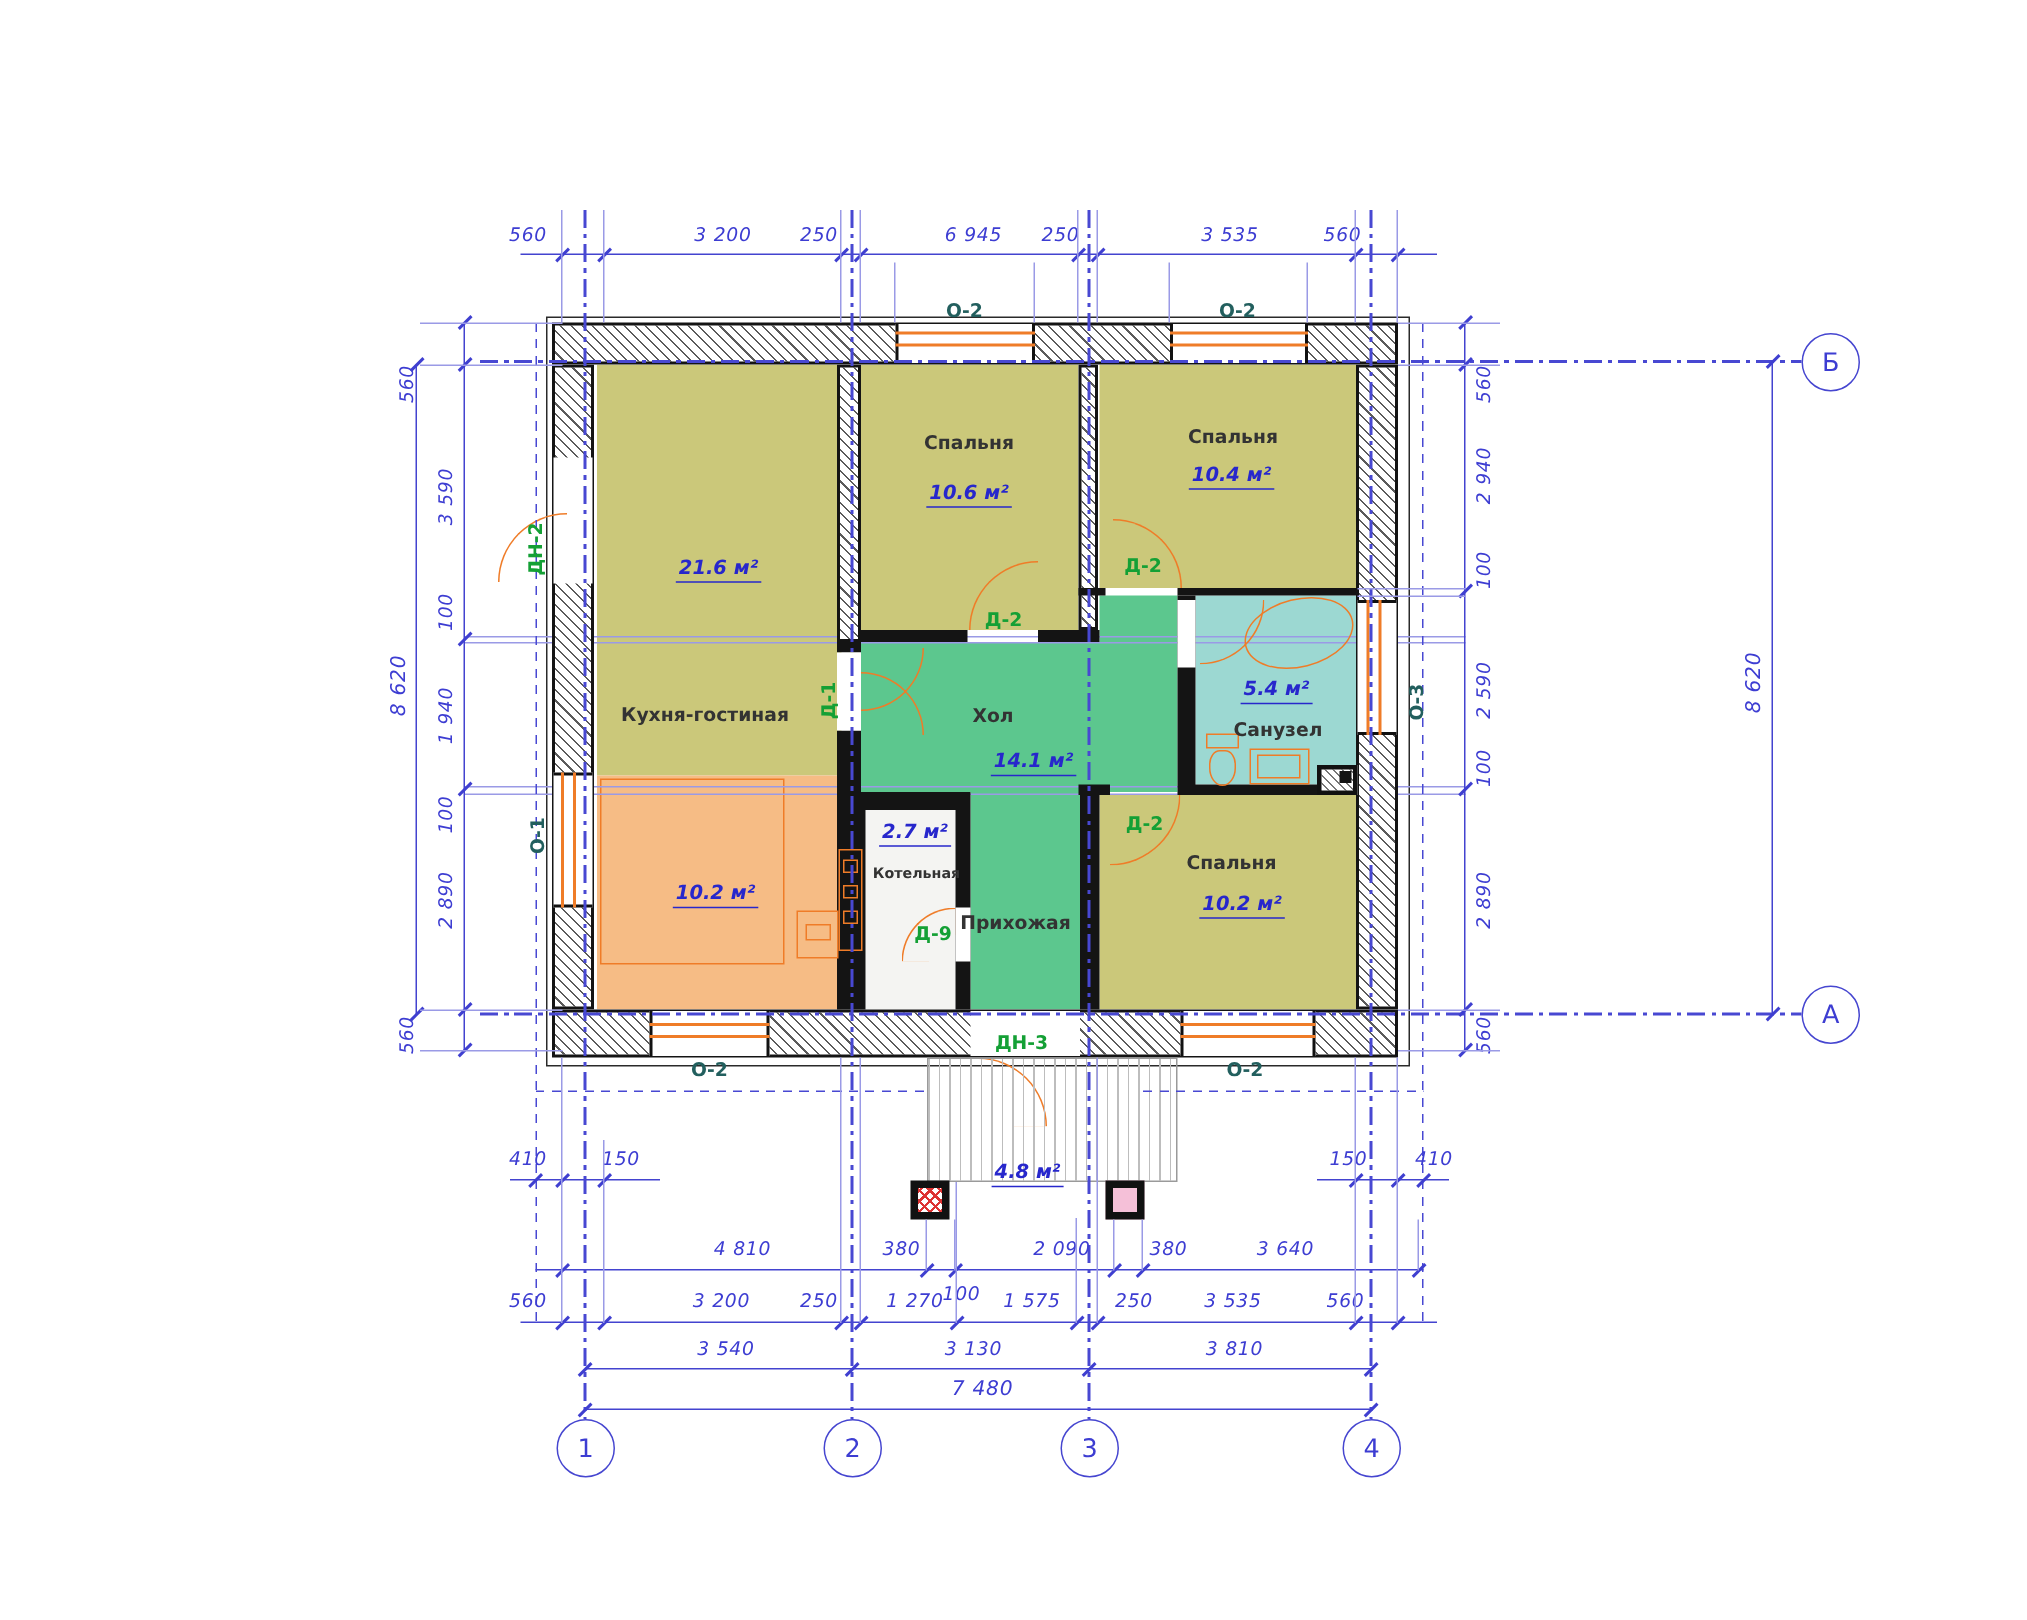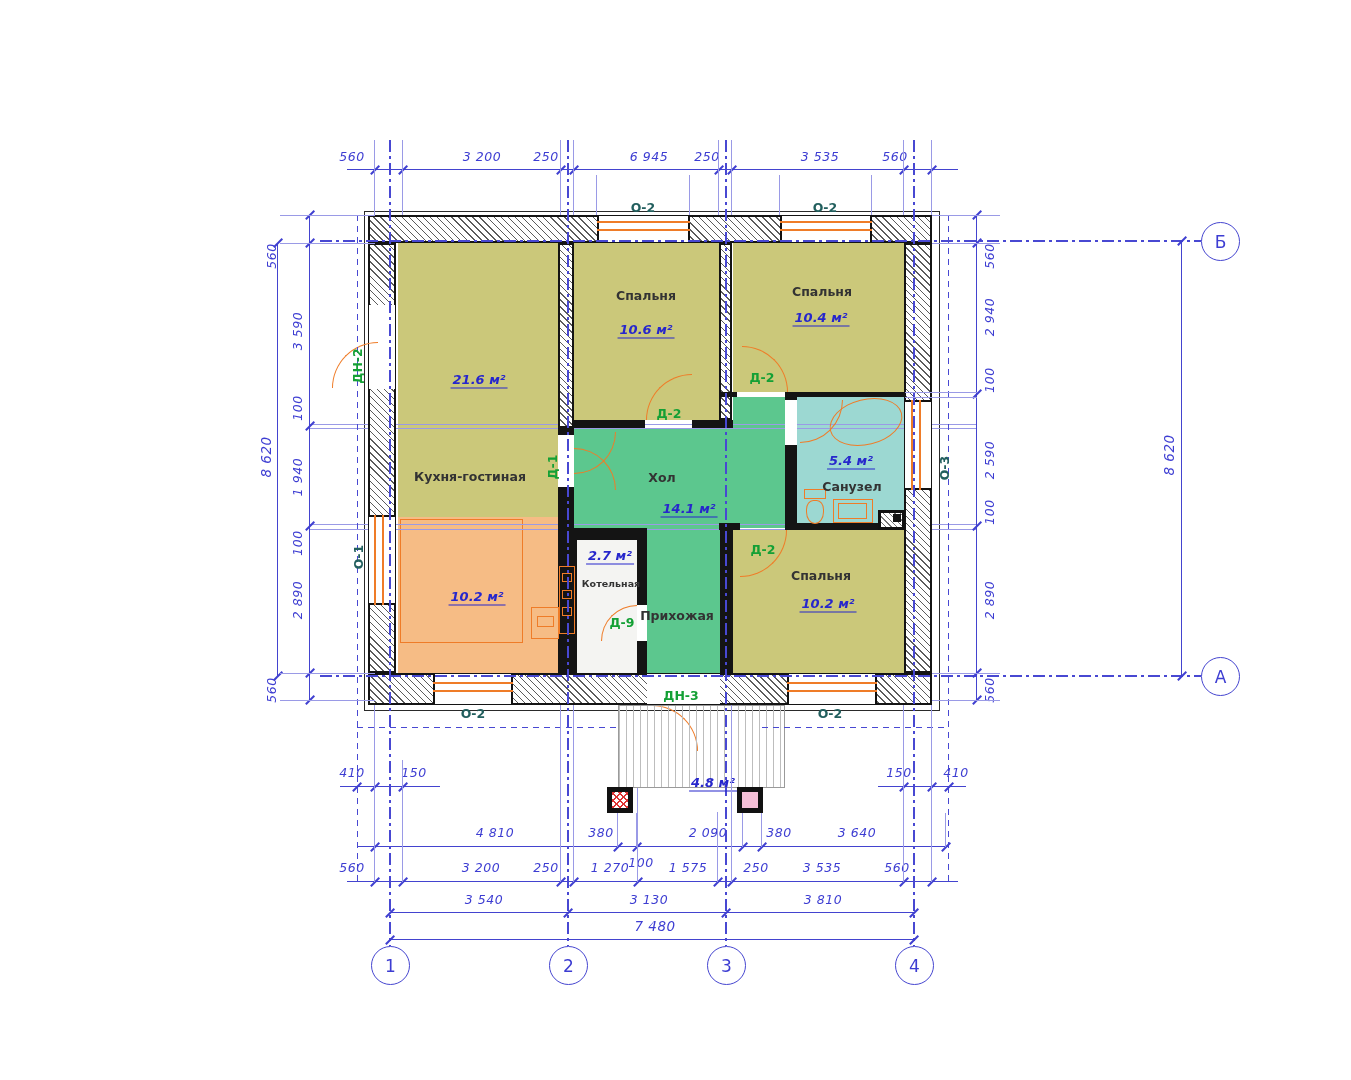--- a/index.html
+++ b/index.html
@@ -227,21 +227,21 @@
   <span class="area" style="left:821px;top:318px">10.4 м²</span>
   <span class="rn" style="left:821px;top:575px">Спальня</span>
   <span class="area" style="left:828px;top:604px">10.2 м²</span>
   <span class="rn" style="left:662px;top:477px">Хол</span>
   <span class="area" style="left:689px;top:509px">14.1 м²</span>
   <span class="rn" style="left:852px;top:486px">Санузел</span>
   <span class="area" style="left:851px;top:461px">5.4 м²</span>
   <span class="rn sm" style="left:611px;top:583px">Котельная</span>
   <span class="area" style="left:610px;top:556px">2.7 м²</span>
   <span class="rn" style="left:677px;top:615px">Прихожая</span>
-  <span class="area" style="left:713px;top:783px">4.8 м²</span>
+  <span class="area" style="left:685px;top:783px">4.8 м²</span>
 
   <span class="gl glv" style="left:357px;top:366px">ДН-2</span>
   <span class="gl glv" style="left:552px;top:467px">Д-1</span>
   <span class="gl" style="left:669px;top:413px">Д-2</span>
   <span class="gl" style="left:762px;top:377px">Д-2</span>
   <span class="gl" style="left:763px;top:549px">Д-2</span>
   <span class="gl" style="left:622px;top:622px">Д-9</span>
   <span class="gl" style="left:681px;top:695px">ДН-3</span>
   <span class="wl" style="left:643px;top:207px">О-2</span>
   <span class="wl" style="left:825px;top:207px">О-2</span>

